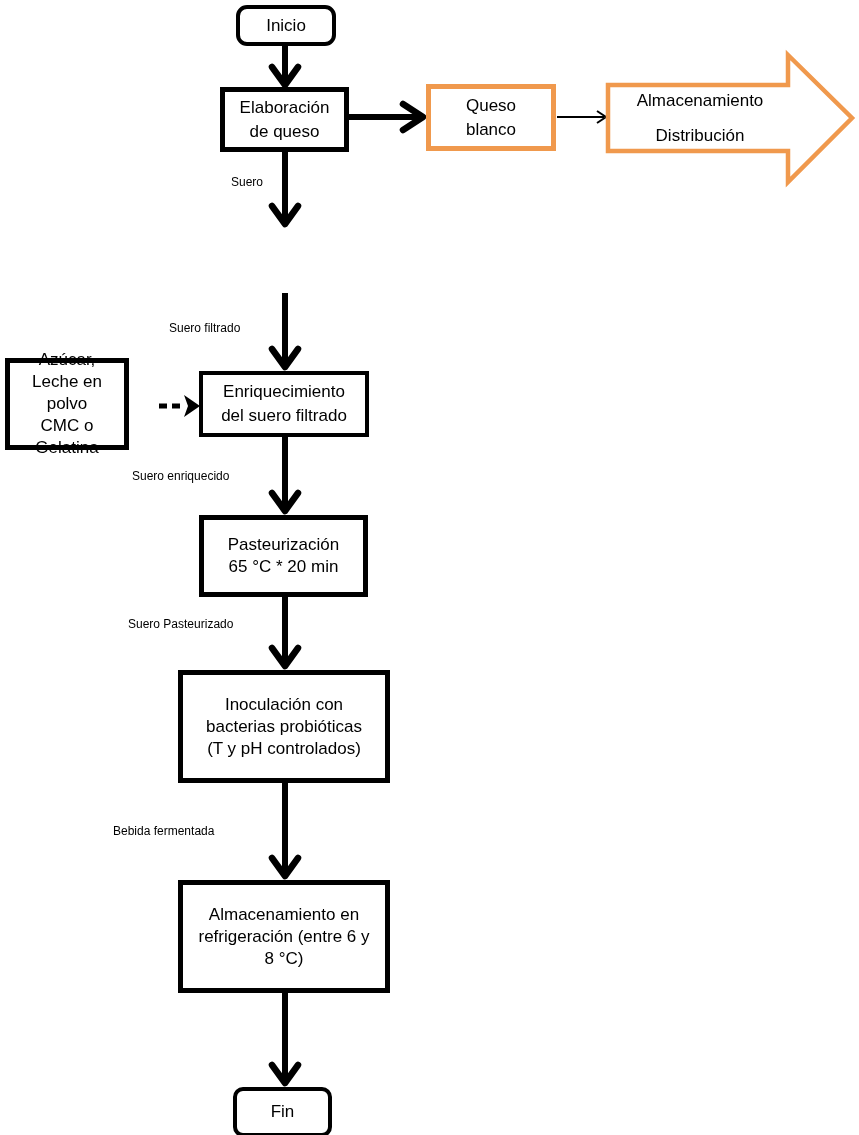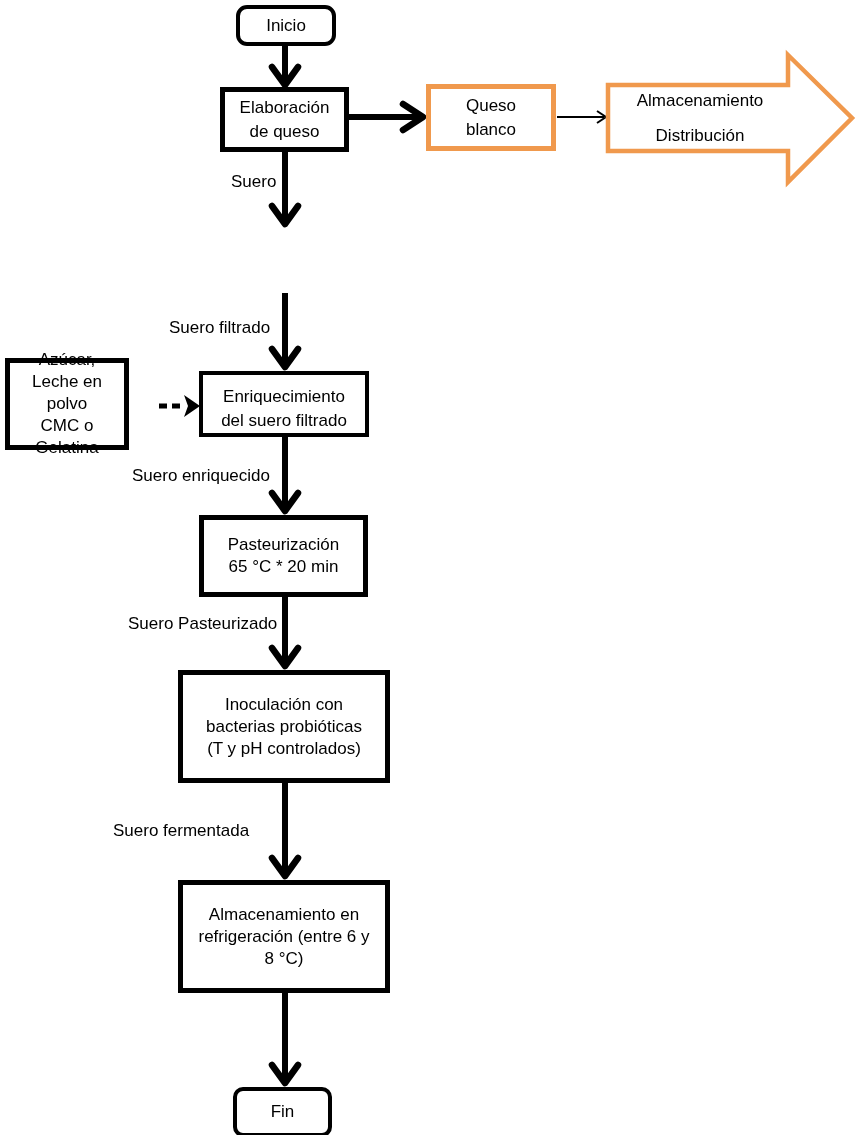--- a/index.html
+++ b/index.html
@@ -31,21 +31,21 @@
     text-align: center;
     font-size: 17px;
     line-height: 24px;
   }
   .box.thin-border { border-width: 4px; }
   .box.rounded { border-width: 4px; border-radius: 11px; }
   .box.accent { border-color: var(--accent); }
   .box.tight { line-height: 22px; }
   .edge-label {
     position: absolute;
-    font-size: 17px;
+    font-size: 12px;
     line-height: 20px;
     white-space: nowrap;
   }
   .block-arrow-text {
     position: absolute;
     display: flex;
     flex-direction: column;
     align-items: center;
     justify-content: center;
     text-align: center;
@@ -138,21 +138,21 @@
     <span>Distribución</span>
   </div>
 
 
   <div class="box tight" style="left:5px; top:358px; width:124px; height:92px;">
     <span>Azúcar,</span>
     <span>Leche en polvo</span>
     <span>CMC o Gelatina</span>
   </div>
 
-  <div class="box thin-border" style="left:199px; top:371px; width:170px; height:66px;justify-content:flex-end;">
+  <div class="box thin-border" style="left:199px; top:371px; width:170px; height:66px;">
     <span>Enriquecimiento</span>
     <span>del suero filtrado</span>
   </div>
 
   <div class="box tight" style="left:199px; top:515px; width:169px; height:82px;">
     <span>Pasteurización</span>
     <span>65 °C * 20 min</span>
   </div>
 
   <div class="box tight" style="left:178px; top:670px; width:212px; height:113px;">
@@ -168,15 +168,15 @@
   </div>
 
   <div class="box rounded" style="left:233px; top:1087px; width:99px; height:50px;border-radius:10px;">
     <span>Fin</span>
   </div>
 
   <div class="edge-label" style="left:231px; top:172px;">Suero</div>
   <div class="edge-label" style="left:169px; top:318px;">Suero filtrado</div>
   <div class="edge-label" style="left:132px; top:466px;">Suero enriquecido</div>
   <div class="edge-label" style="left:128px; top:614px;">Suero Pasteurizado</div>
-  <div class="edge-label" style="left:113px; top:821px;">Suero fermentada</div>
+  <div class="edge-label" style="left:113px; top:821px;">Bebida fermentada</div>
 
 </div>
 
 </body></html>

